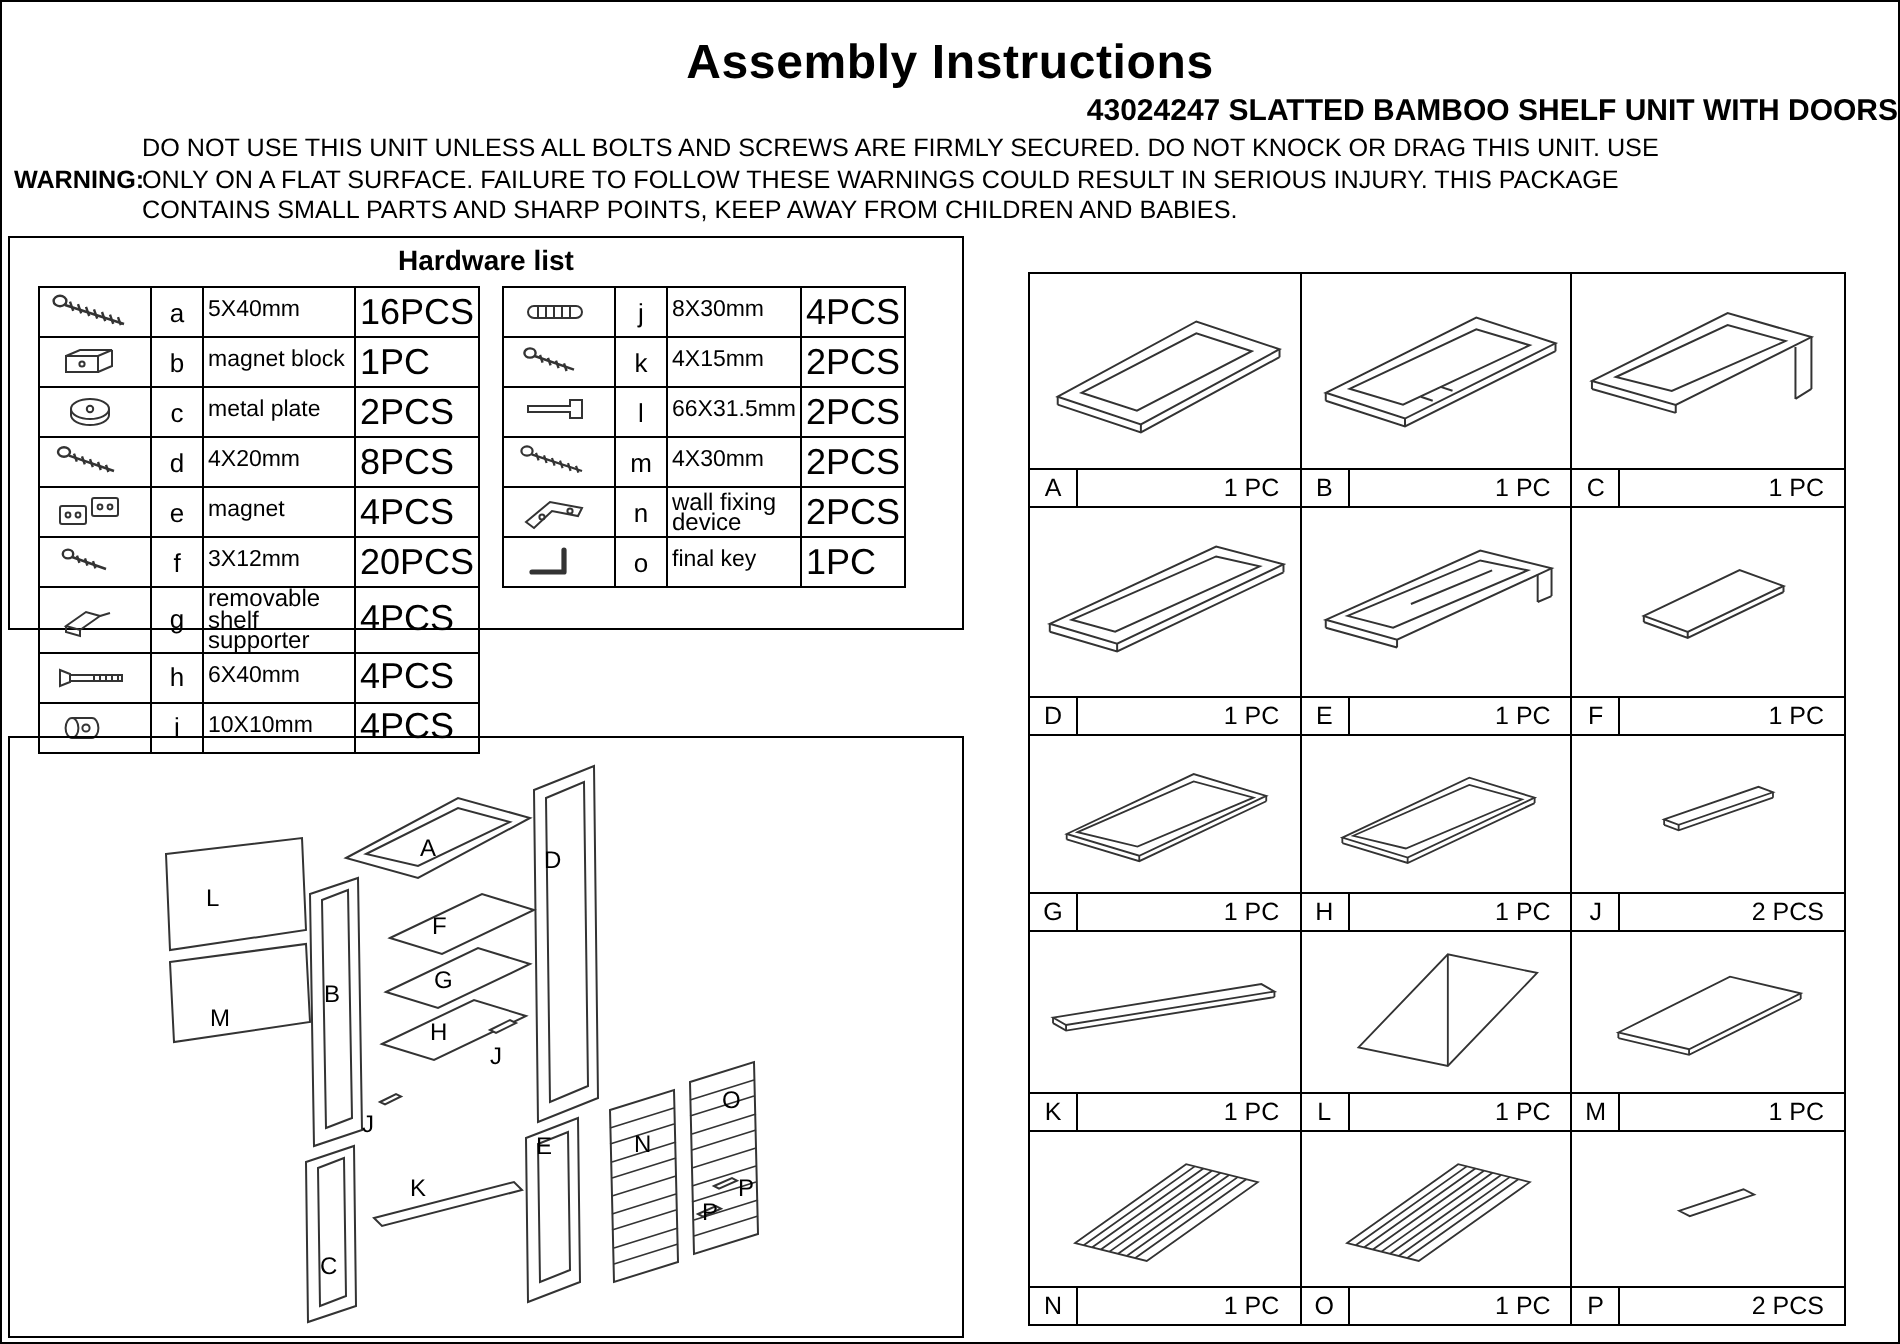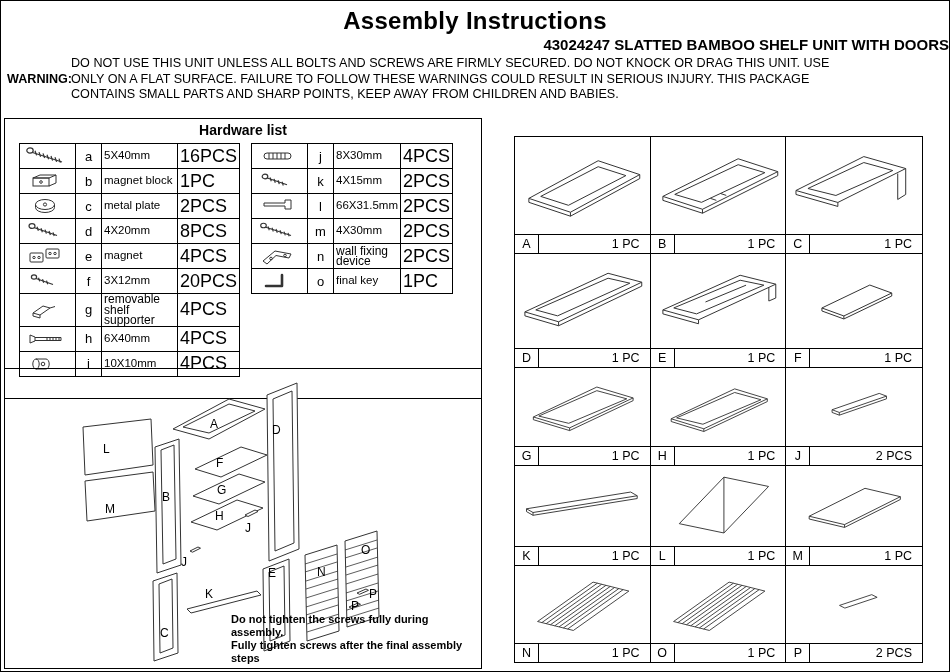--- a/index.html
+++ b/index.html
@@ -3,28 +3,28 @@
 <meta charset="utf-8">
 <style>
   * { margin:0; padding:0; box-sizing:border-box; }
   html,body { background:#fff; }
   body {
     width:950px; height:672px; position:relative; overflow:hidden;
     font-family:"Liberation Sans", sans-serif; color:#000;
   }
   .page { position:absolute; inset:0; border:1px solid #000; background:#fff; }
 
-  .title { text-align:center; font-size:24px; font-weight:bold; margin-top:6px; letter-spacing:.3px; }
+  .title { text-align:center; font-size:24px; font-weight:bold; margin-top:17px; letter-spacing:.3px; }
   .subtitle { text-align:right; font-size:15px; font-weight:bold; margin-top:1px; }
 
   .warning { position:relative; margin-top:3px; padding-left:70px; font-size:12.6px; line-height:15.6px; }
   .warning-label { position:absolute; left:6px; top:16px; font-weight:bold; }
   .warning-line { white-space:nowrap; }
 
-  .hw-box { position:absolute; left:3px; top:117px; width:478px; height:281px; border:1px solid #000; }
+  .hw-box { position:absolute; left:3px; top:117px; width:478px; height:197px; border:1px solid #000; }
   .hw-title { text-align:center; font-weight:bold; font-size:14px; margin-top:3px; }
   table.hw-table { position:absolute; border-collapse:collapse; }
   .hw-table td { border:1px solid #000; height:25px; padding:0 2px; vertical-align:middle; }
   .hw-table-left { left:14px; top:24px; }
   .hw-table-right { left:246px; top:24px; }
   td.hw-icon { width:56px; padding:0 3px; }
   .hw-icon svg { width:48px; height:22px; display:block; }
   td.hw-id { width:26px; text-align:center; font-size:13px; }
   td.hw-desc { width:76px; font-size:11.5px; line-height:11.5px; }
   .hw-table-right td.hw-desc { width:66px; }
@@ -483,24 +483,20 @@
     <span class="exp-label" style="left:210px; top:140px;">H</span>
     <span class="exp-label" style="left:240px; top:152px;">J</span>
     <span class="exp-label" style="left:263px; top:197px;">E</span>
     <span class="exp-label" style="left:176px; top:186px;">J</span>
     <span class="exp-label" style="left:356px; top:174px;">O</span>
     <span class="exp-label" style="left:312px; top:196px;">N</span>
     <span class="exp-label" style="left:200px; top:218px;">K</span>
     <span class="exp-label" style="left:346px; top:230px;">P</span>
     <span class="exp-label" style="left:364px; top:218px;">P</span>
     <span class="exp-label" style="left:155px; top:257px;">C</span>
-    <div class="exp-note">
-      <div>Do not tighten the screws fully during assembly.</div>
-      <div>Fully tighten screws after the final assembly steps</div>
-    </div>
   </div>
 
   <div class="parts-grid" id="parts-grid">
   <div class="pg-cell">
     <svg class="pg-art" viewBox="0 0 136 86" preserveAspectRatio="xMidYMid meet">
           <use href="#part-frame-top"></use>
         </svg>
     <div class="pg-label">
       <span class="pg-letter">A</span>
       <span class="pg-qty">1 PC</span>

